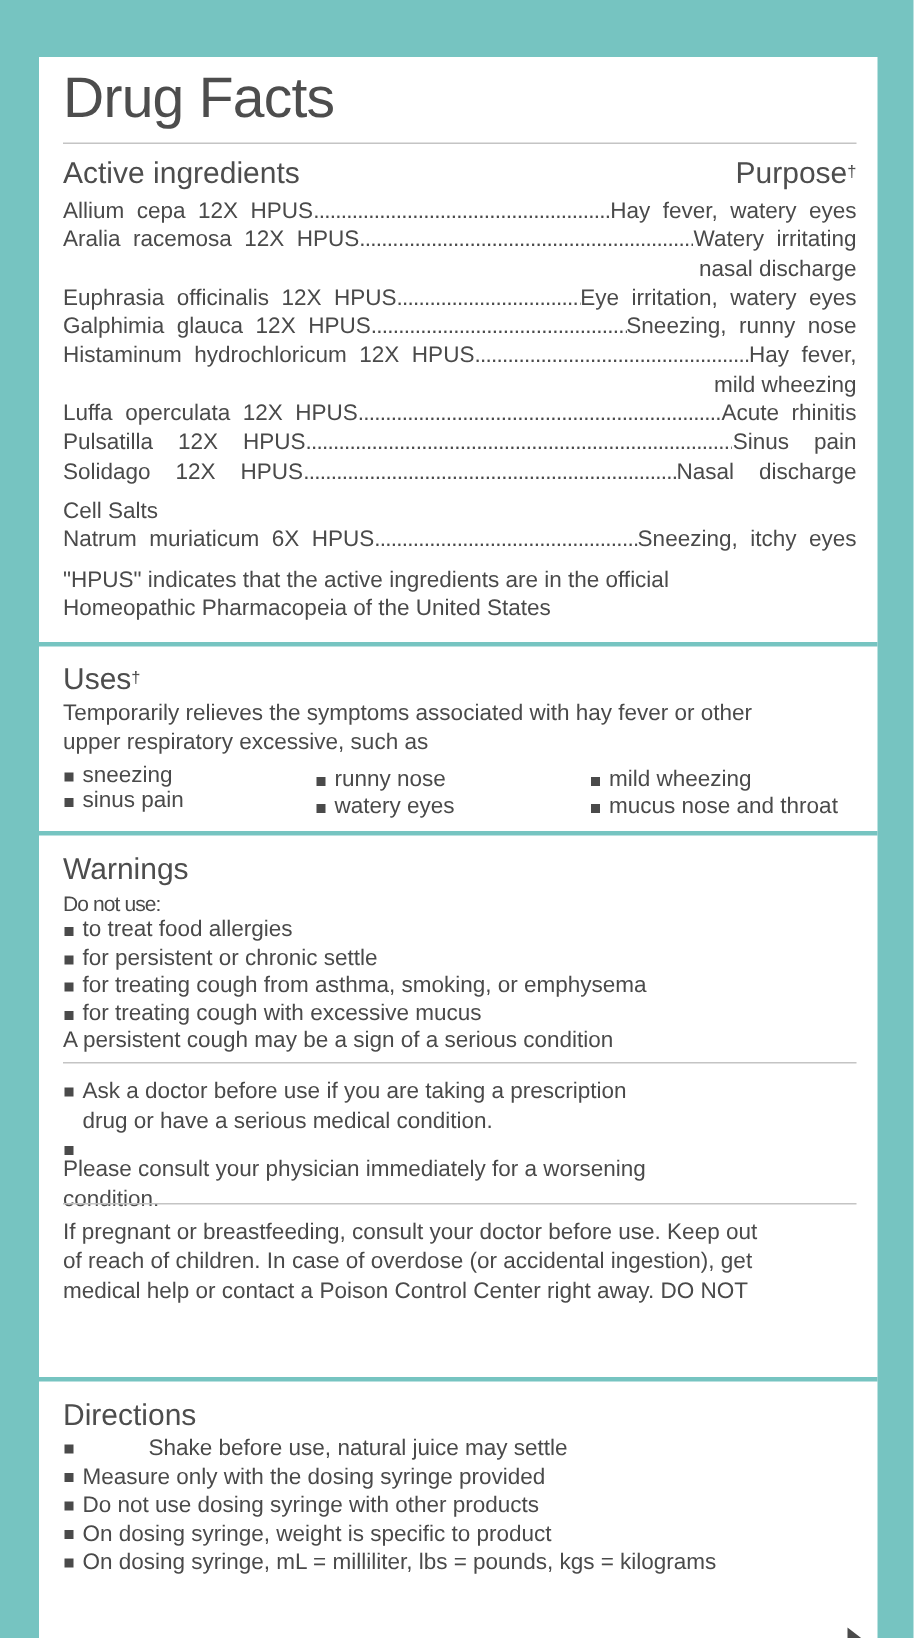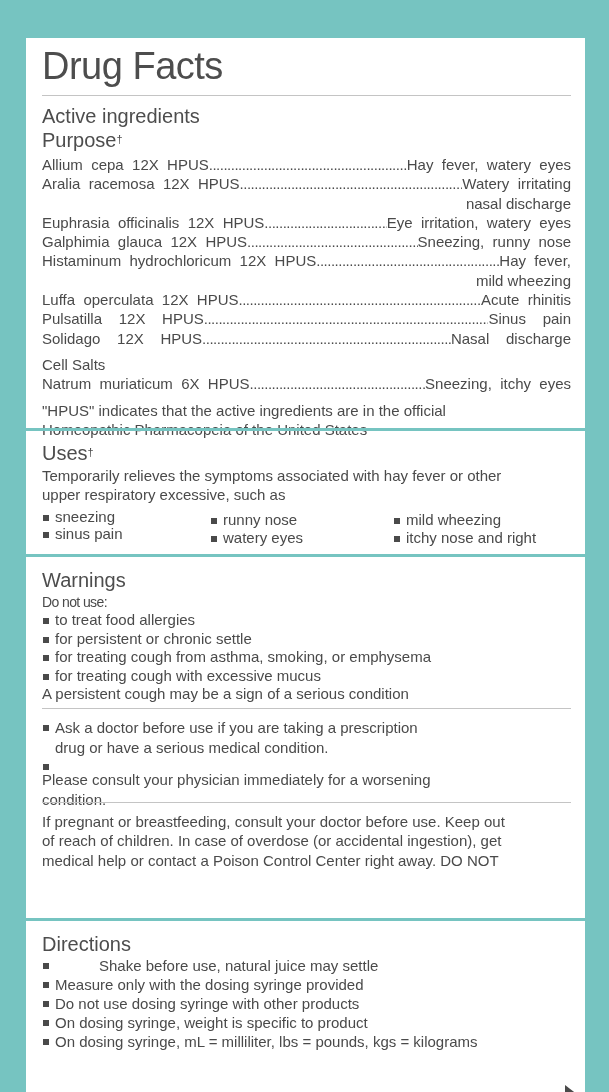--- a/index.html
+++ b/index.html
@@ -8,21 +8,21 @@
     font-family:"Liberation Sans", sans-serif; color:#4a4a4a;
   }
   .panel {
     position:absolute; left:26px; top:38px; width:559px; height:1072px; background:#ffffff;
   }
   .sep { position:absolute; left:0; right:0; height:3px; background:#76c4c1; }
   .inner { position:absolute; left:16px; right:14px; }
   .title { font-size:38px; line-height:44px; letter-spacing:-0.5px; color:#4d4d4d; }
   .hr-grey { position:absolute; left:16px; right:14px; height:1px; background:#c4c4c4; }
   .h2 { font-size:20px; line-height:24px; color:#4d4d4d; }
-  .h2row { display:flex; justify-content:space-between;flex-direction:column; }
+  .h2row { display:flex; justify-content:space-between; }
   sup { font-size:11px; vertical-align:top; position:relative; top:-1px; }
   .ing { font-size:15px; line-height:19.3px; text-align:justify; text-align-last:justify; white-space:nowrap; display:flex; }
   .ing .name, .ing .purpose { white-space:pre; }
   .ing .dots { flex:1; overflow:hidden; white-space:nowrap; letter-spacing:-0.5px; }
   .cont { font-size:15px; line-height:19.3px; text-align:right; }
   .txt { font-size:15px; line-height:19.3px; }
   .small { font-size:14px; line-height:18px; letter-spacing:-0.6px; }
   .bul { font-size:15px; line-height:18.5px; display:flex; }
   .bul .sq { display:inline-block; width:6px; height:6px; background:#4a4a4a; margin:7px 6px 0 1px; flex:none; }
   .grid3 { display:grid; grid-template-columns:168px 183px 1fr; }
@@ -129,21 +129,21 @@
             <span>watery eyes</span>
           </div>
       </div>
       <div style="margin-top:3px;">
         <div class="bul">
             <span class="sq"></span>
             <span>mild wheezing</span>
           </div>
         <div class="bul">
             <span class="sq"></span>
-            <span>itchy nose and right</span>
+            <span>mucus nose and throat</span>
           </div>
       </div>
     </div>
   </div>
 
   <div class="sep" style="top:516px;"></div>
 
   <div class="inner" style="top:530px;">
     <div class="h2">Warnings</div>
     <div class="small" style="margin-top:1px;">Do not use:</div>

